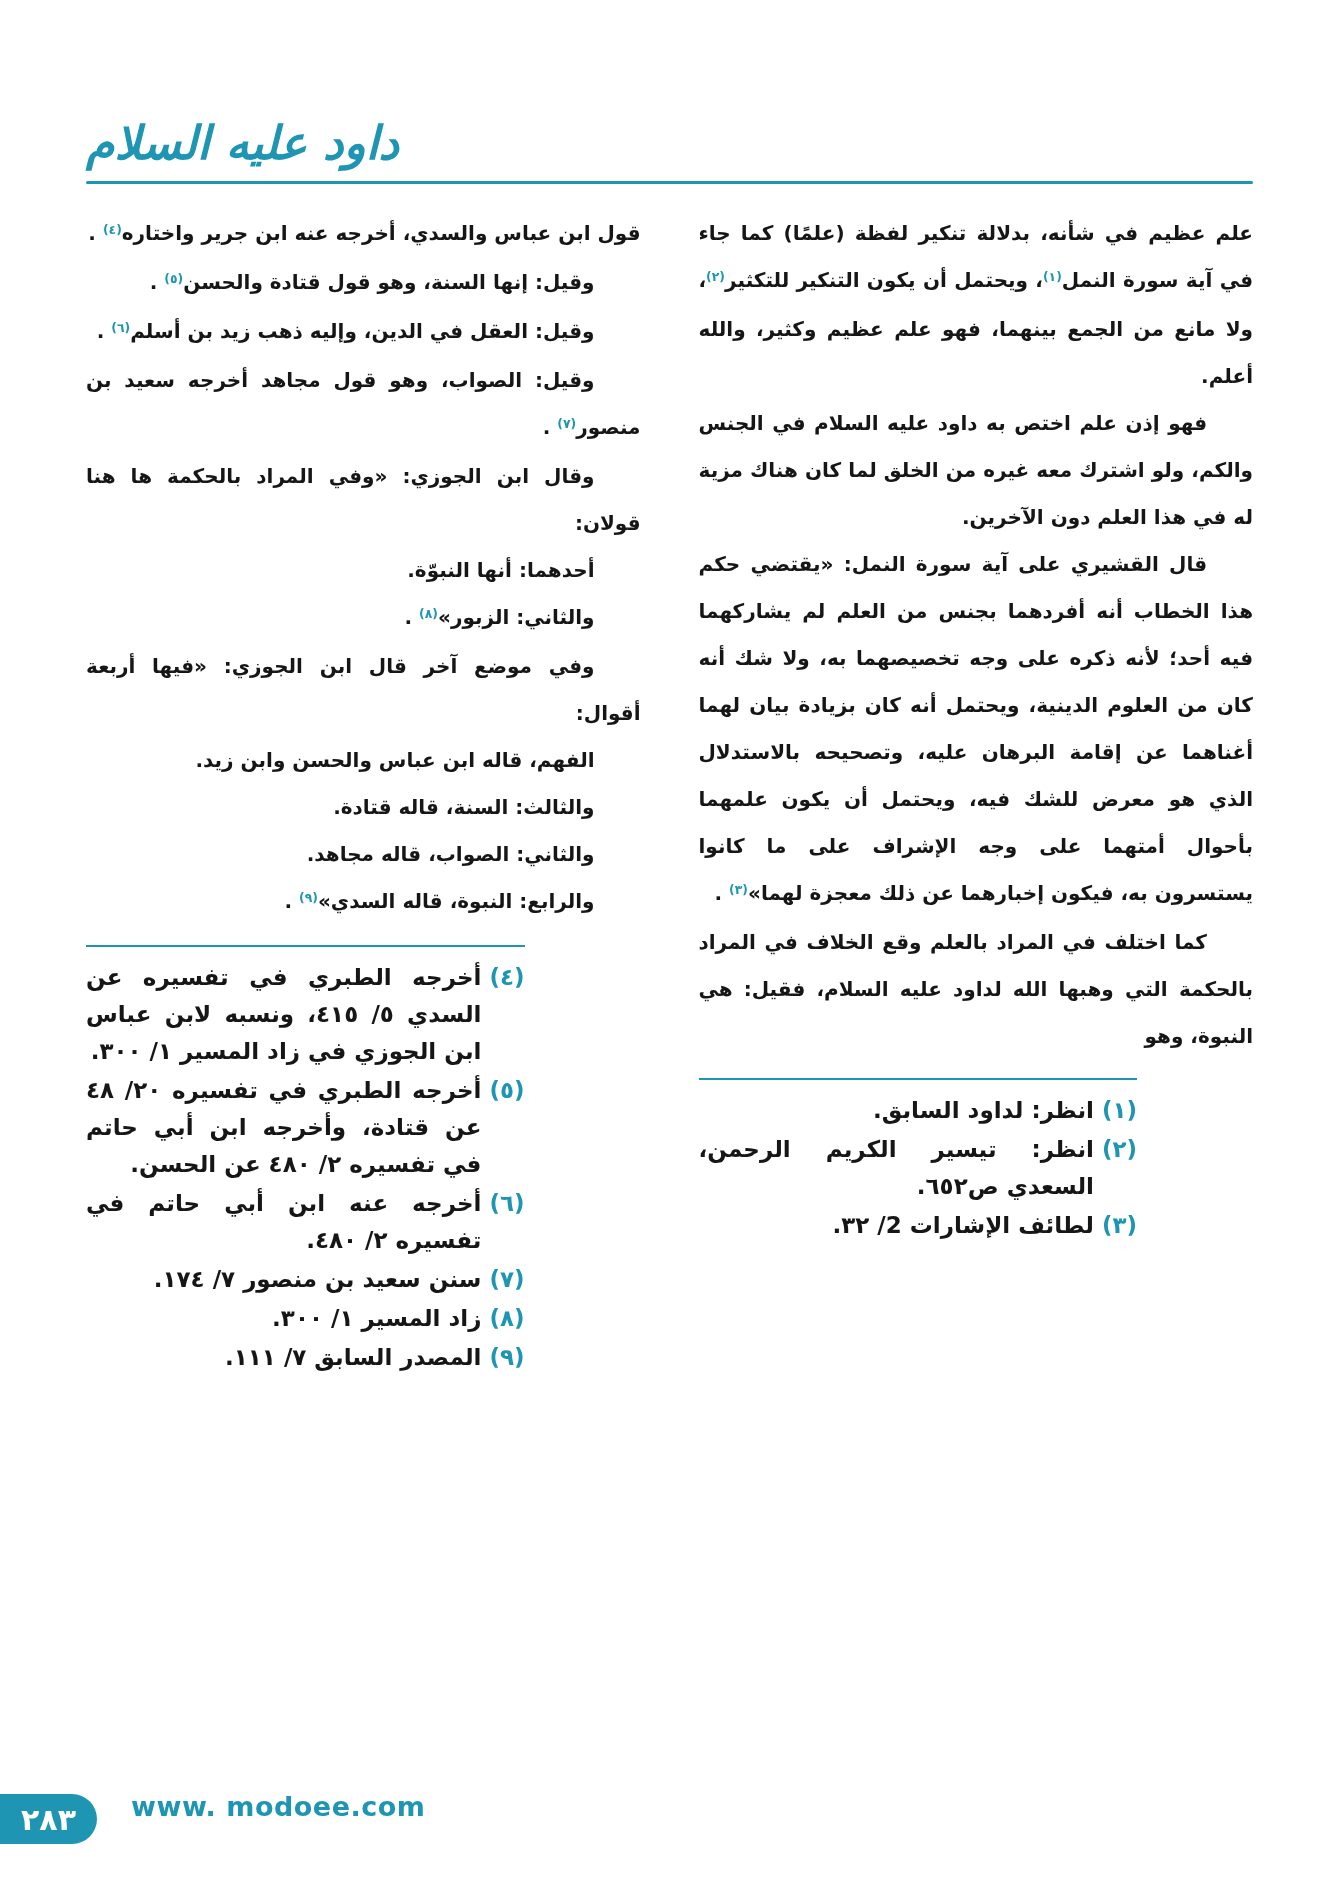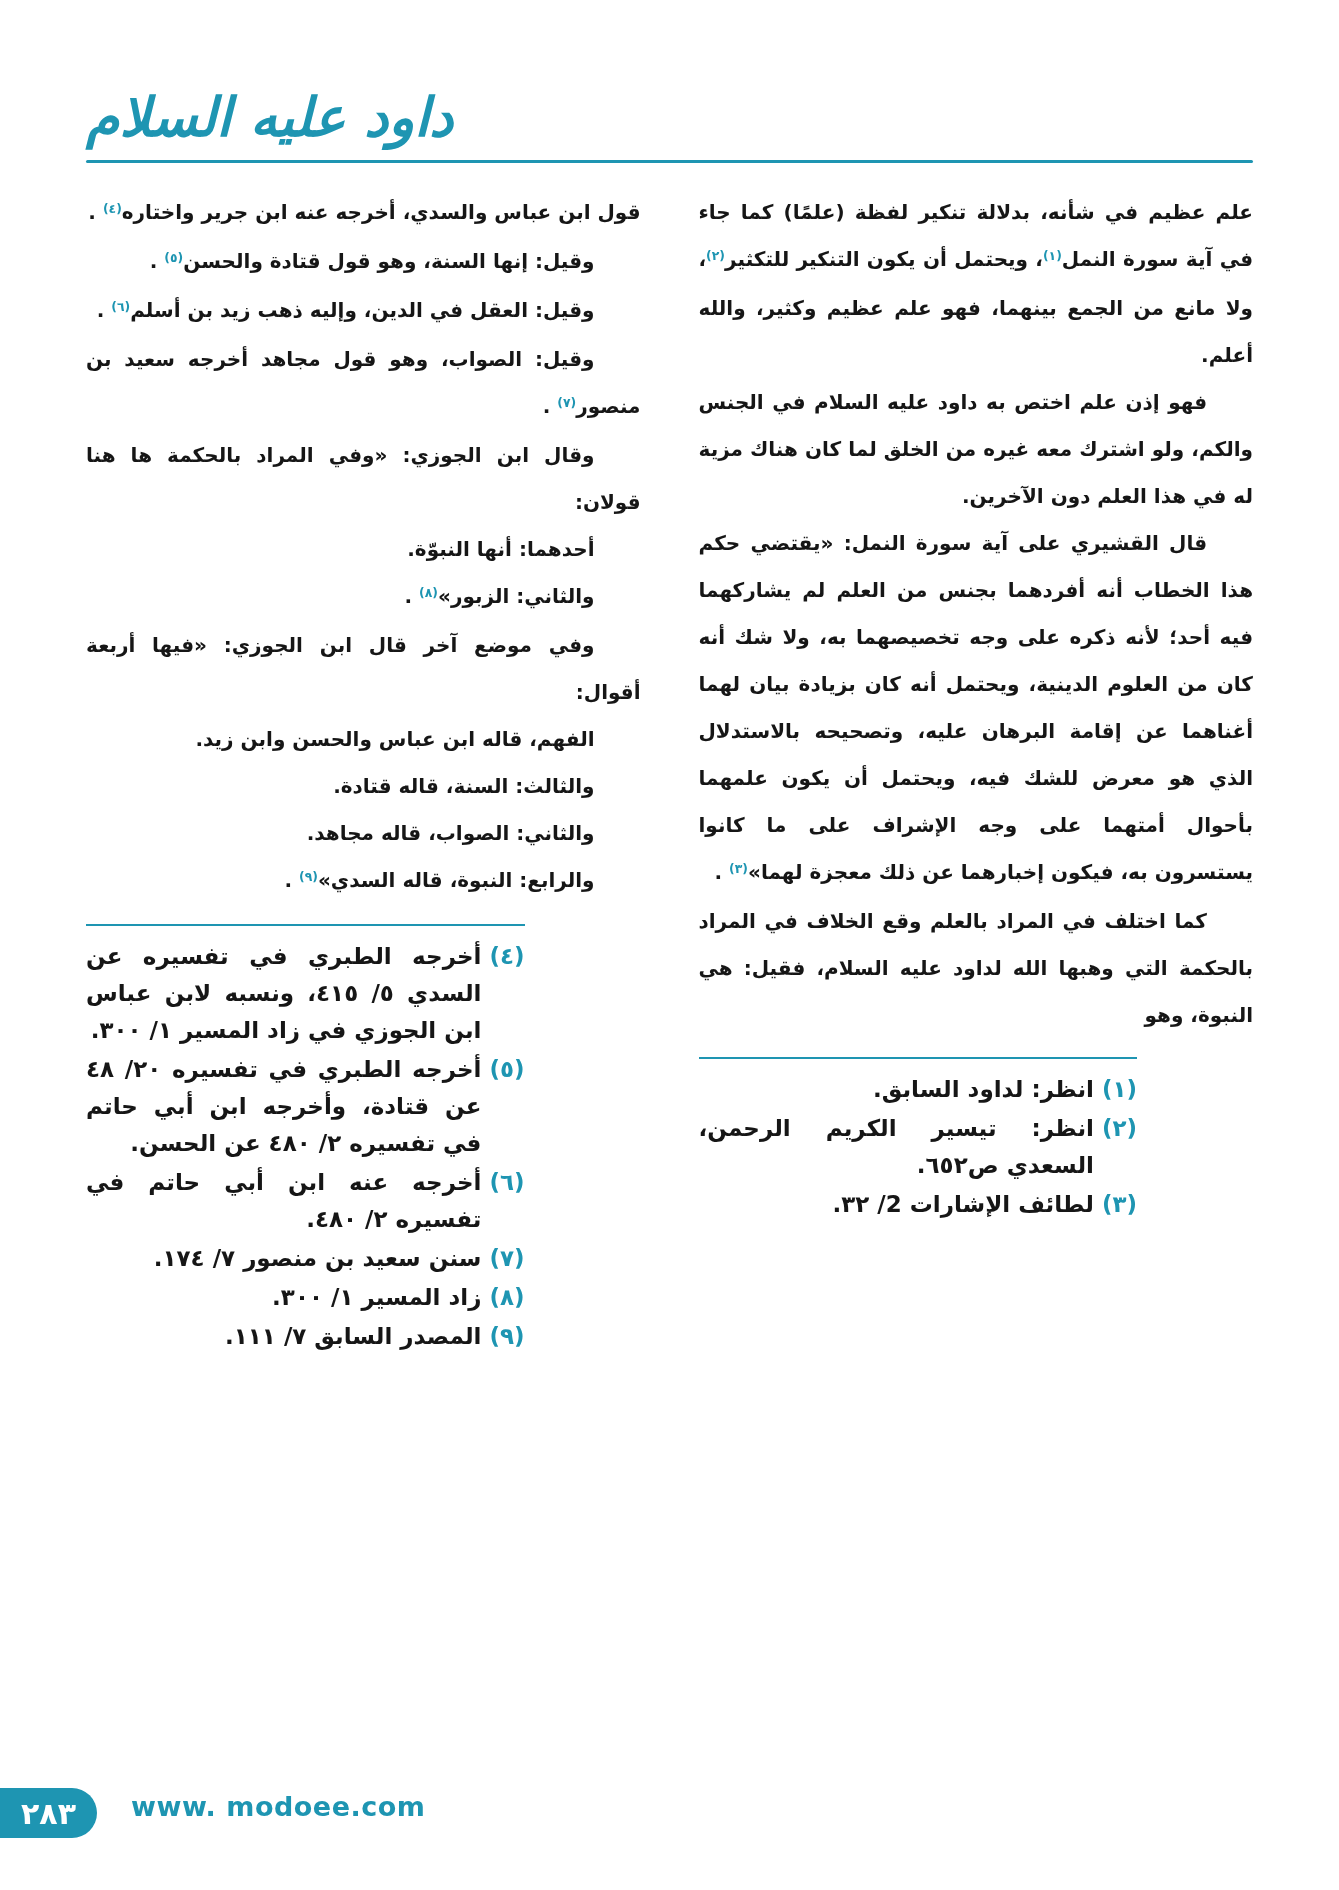--- a/index.html
+++ b/index.html
@@ -9,22 +9,22 @@
     width:1339px; height:1890px; background:#ffffff;
     font-family:"DejaVu Sans", sans-serif; color:var(--ink);
   }
   .page {
     position:relative; width:1339px; height:1890px; overflow:hidden;
     padding:84px 86px 0 86px; direction:rtl;
   }
   
   .calligraphy {
     text-align:left; color:var(--accent);
-    font-size:54px; font-weight:700; font-style:italic;
-    line-height:1.25; letter-spacing:1px;
+    font-size:46px; font-weight:700; font-style:italic;
+    line-height:1.25; letter-spacing:1px;margin-top:31px;
   }
   .header-rule { height:3px; background:var(--accent); margin-top:8px; border-radius:2px; }
 
   
   .columns { display:flex; gap:58px; margin-top:26px; align-items:flex-start; }
   .col { flex:1 1 0; min-width:0; }
   .para {
     margin:0; font-size:20px; line-height:47px; font-weight:700;
     color:var(--ink); text-align:justify; text-indent:46px;
   }
@@ -38,21 +38,21 @@
   
   .footnote-area { margin-top:18px; }
   .footnote-sep { height:2px; background:var(--accent); margin-right:116px; }
   .footnotes { margin-right:116px; padding-top:12px; display:flex; flex-direction:column; gap:2px; }
   .footnote { display:flex; gap:8px; font-size:23px; line-height:37px; font-weight:700; }
   .fn-num { color:var(--accent); flex:0 0 auto; }
   .fn-text { flex:1 1 auto; min-width:0; text-align:justify; color:var(--ink); }
 
   
   .page-number-badge {
-    position:absolute; left:0; bottom:52px; width:97px; height:50px;
+    position:absolute; left:0; bottom:46px; width:97px; height:50px;
     background:var(--accent); border-radius:0 26px 26px 0;
     display:flex; align-items:center; justify-content:center;
     color:#ffffff; font-size:30px; font-weight:700;
   }
   .website {
     position:absolute; left:131px; bottom:68px; direction:ltr;
     color:var(--accent); font-size:27px; font-weight:700; letter-spacing:0.5px;
   }
 </style>
 </head>

